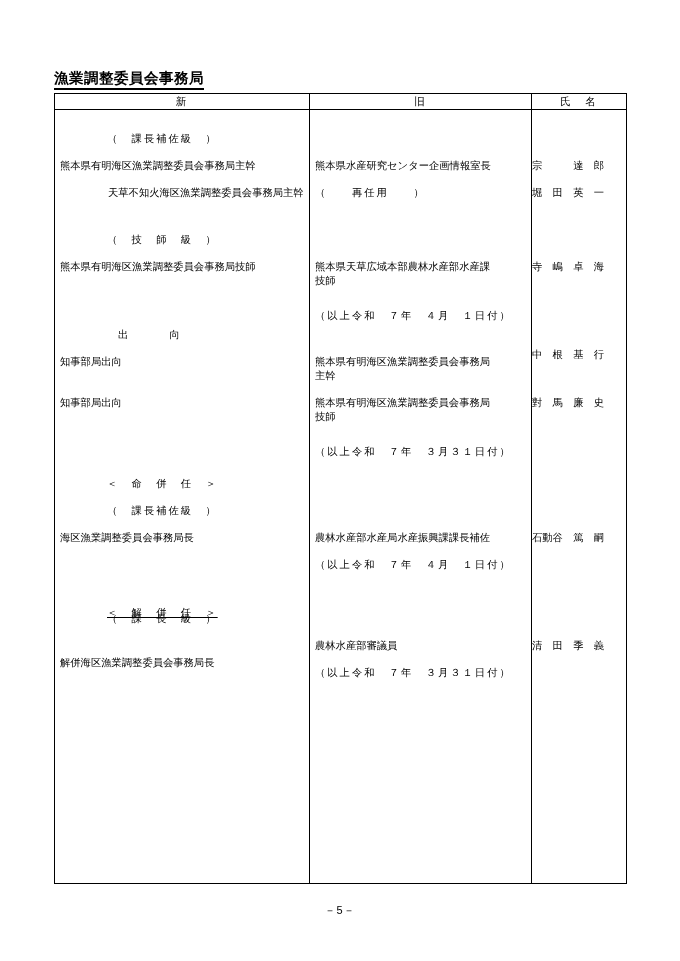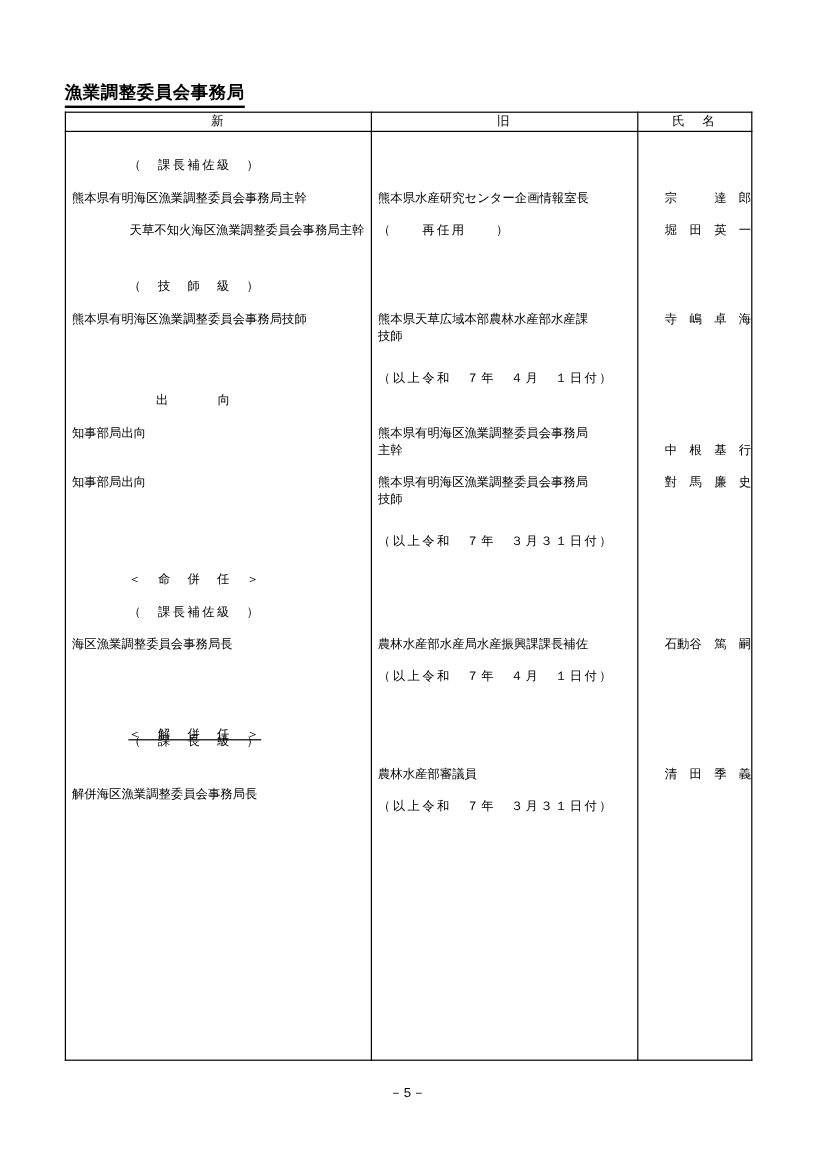--- a/index.html
+++ b/index.html
@@ -73,21 +73,21 @@
   .pad-l { left: 5px; }
   .indent1 { left: 52px; text-align: center; }
   .indent2 { left: 63px; }
   .name-line {
     position: absolute;
     font-size: 10.3px;
     line-height: 14px;
     white-space: nowrap;
     left: 0;
     width: 100%;
-    text-align: right;
+    text-align: left;
   }
   .spaced2 { letter-spacing: 2px; }
   .footer {
     position: absolute;
     left: 0;
     top: 903px;
     width: 680px;
     text-align: center;
     font-size: 11px;
     letter-spacing: 1px;
@@ -115,21 +115,21 @@
     </thead>
     <tbody>
       <tr>
         <td>
           <div class="cellbox" id="new-col">
               <div class="line indent1 spaced2" style="top: 22px;">（　課長補佐級　）</div>
               <div class="line pad-l" style="top: 49px;">熊本県有明海区漁業調整委員会事務局主幹</div>
               <div class="line pad-l" style="top: 76px; margin-left: 48px;">天草不知火海区漁業調整委員会事務局主幹</div>
               <div class="line indent1 spaced2" style="top: 123px;">（　技　師　級　）</div>
               <div class="line pad-l" style="top: 150px;">熊本県有明海区漁業調整委員会事務局技師</div>
-              <div class="line indent2" style="top: 218px; margin-left: 12px;">出　　　　向</div>
+              <div class="line indent2" style="top: 218px;">出　　　　向</div>
               <div class="line pad-l" style="top: 245px;">知事部局出向</div>
               <div class="line pad-l" style="top: 286px;">知事部局出向</div>
               <div class="line indent1 spaced2" style="top: 367px;">＜　命　併　任　＞</div>
               <div class="line indent1 spaced2" style="top: 394px;">（　課長補佐級　）</div>
               <div class="line pad-l" style="top: 421px;">海区漁業調整委員会事務局長</div>
               <div class="line indent1 spaced2" style="top: 496px; text-decoration: underline;">＜　解　併　任　＞</div>
               <div class="line indent1 spaced2" style="top: 502px;">（　課　長　級　）</div>
               <div class="line pad-l" style="top: 529px; margin-top: 17px;">解併海区漁業調整委員会事務局長</div>
             </div>
         </td>
@@ -149,21 +149,21 @@
               <div class="line pad-l spaced2" style="top: 448px;">（以上令和　７年　４月　１日付）</div>
               <div class="line pad-l" style="top: 529px;">農林水産部審議員</div>
               <div class="line pad-l spaced2" style="top: 556px;">（以上令和　７年　３月３１日付）</div>
             </div>
         </td>
         <td>
           <div class="cellbox" id="name-col">
               <div class="name-line" style="top: 49px;">宗　　　達　郎</div>
               <div class="name-line" style="top: 76px;">堀　田　英　一</div>
               <div class="name-line" style="top: 150px;">寺　嶋　卓　海</div>
-              <div class="name-line" style="top: 259px; font-family: Liberation Mono, monospace;">中　根　基　行</div>
+              <div class="name-line" style="top: 238px; font-family: Liberation Mono, monospace;">中　根　基　行</div>
               <div class="name-line" style="top: 286px;">對　馬　廉　史</div>
               <div class="name-line" style="top: 421px;">石動谷　篤　嗣</div>
               <div class="name-line" style="top: 529px;">清　田　季　義</div>
             </div>
         </td>
       </tr>
     </tbody>
   </table>
 
   <div class="footer">－5－</div>

